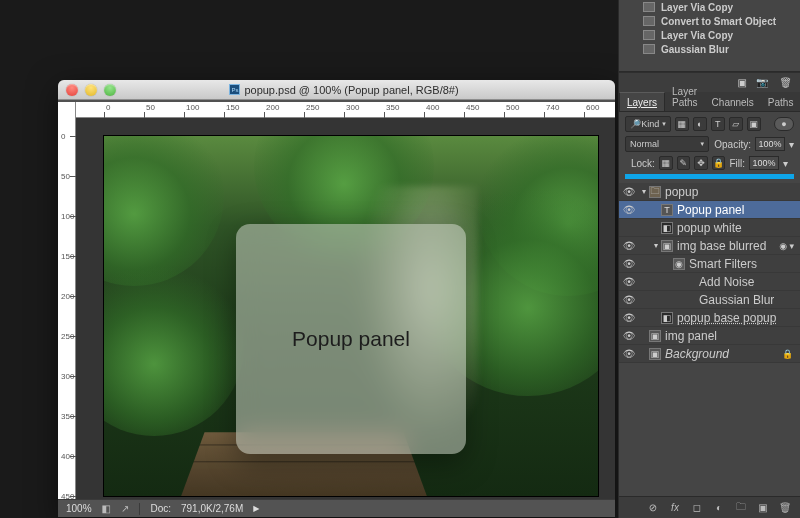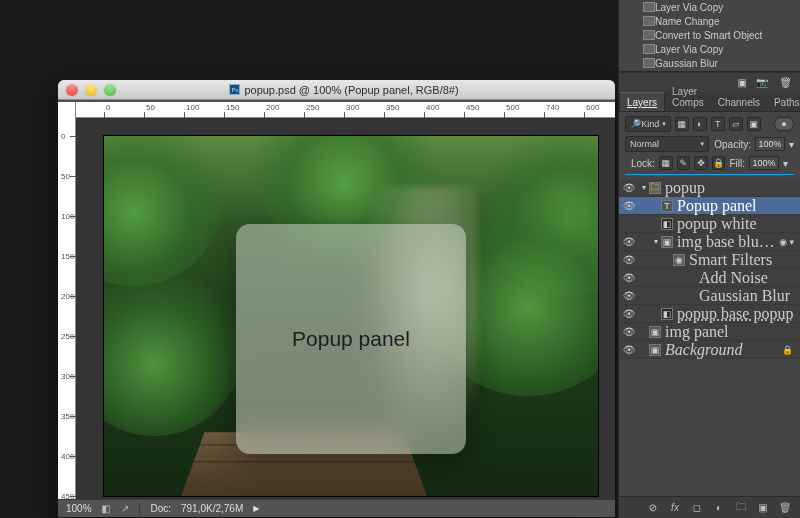--- a/index.html
+++ b/index.html
@@ -48,54 +48,54 @@
 
 .statusbar { position:absolute; left:0; right:0; bottom:0; height:18px; background:#535353; display:flex; align-items:center; gap:10px; padding-left:8px; color:#ddd; font-size:10px; border-top:1px solid #3a3a3a; }
 .statusbar .sep { width:1px; height:12px; background:#3a3a3a; }
 .statusbar .icon { font-size:10px; color:#bbb; }
 
 
 .right-stack { position:absolute; right:0; top:0; width:182px; height:518px; background:#454545; border-left:1px solid #2a2a2a; color:#ccc; font-size:10px; }
 
 .history-panel { height: 72px; border-bottom:1px solid #2a2a2a; }
 .history-list { height: 72px; overflow:hidden; }
-.hist-item { display:flex; align-items:center; gap:0; padding:2px 6px 2px 24px; height:14px; white-space:nowrap; }
+.hist-item { display:flex; align-items:center; gap:6px; padding:2px 6px 2px 24px; height:14px; white-space:nowrap;font-weight:bold; }
 .hist-icon { width:12px; height:10px; background:#666; display:inline-block; border:1px solid #888; flex-shrink:0; }
 .hist-footer { height:20px; background:#3d3d3d; display:flex; align-items:center; justify-content:flex-end; gap:10px; padding-right:8px; border-top:1px solid #2e2e2e; }
 
 .layers-panel { }
 .panel-tabs { display:flex; height:20px; background:#383838; border-bottom:1px solid #2a2a2a; align-items:flex-end; }
 .panel-tab { padding: 4px 7px 3px; font-size:10px; color:#bbb; cursor:pointer; }
 .panel-tab.active { background:#454545; color:#eee; border-top:1px solid #5b5b5b; border-left:1px solid #2a2a2a; border-right:1px solid #2a2a2a;text-decoration:underline; }
 
 .layer-opts { padding:4px 6px; display:flex; flex-direction:column; gap:4px; }
 .opt-row { display:flex; align-items:center; gap:4px; }
 .select-mini { flex:0 0 auto; background:#3a3a3a; border:1px solid #2a2a2a; color:#ccc; font-size:9px; height:16px; padding:0 4px; border-radius:2px; display:flex; align-items:center; }
 .select-mini .chev { margin-left:3px; font-size:7px; }
 .filter-icons { display:flex; gap:4px; align-items:center; }
 .fi { width:14px; height:14px; background:#3b3b3b; border:1px solid #2a2a2a; display:flex; align-items:center; justify-content:center; font-size:9px; color:#ccc; border-radius:2px; }
 .opt-right { margin-left:auto; display:flex; align-items:center; gap:4px; }
 .pct-field { width:30px; height:14px; background:#4a4a4a; border:1px solid #2a2a2a; color:#ddd; font-size:9px; text-align:center; line-height:12px; }
 
-.lock-row { display:flex; align-items:center; gap:4px; padding:0 6px 4px; border-bottom:1px solid #0ea5e9; }
+.lock-row { display:flex; align-items:center; gap:4px; padding:0 6px 4px; border-bottom:5px solid #0ea5e9; }
 .lock-row .fi { width:14px; height:14px; }
 
 .layers-tree { background:#3f3f3f; }
 .layer-row { display:flex; align-items:center; height:18px; position:relative; border-bottom:1px solid #383838; white-space:nowrap; }
 .layer-row.sel { background:#4d6b9a; color:#fff; }
 .eye { width:20px; flex-shrink:0; text-align:center; font-size:10px; color:#ccc; }
 .indent { width:12px; flex-shrink:0; display:inline-block; }
 .twisty { width:10px; text-align:center; font-size:8px; color:#ccc; flex-shrink:0; }
 .layer-icon { width:12px; height:12px; margin-right:4px; flex-shrink:0; display:inline-flex; align-items:center; justify-content:center; font-size:9px; background:#5a5a5a; border:1px solid #777; }
 .layer-icon.folder { background:#6d6250; }
 .layer-icon.text { background:#555; color:#ddd; }
 .layer-icon.smart { background:#555; position:relative; }
 .layer-icon.mask { background:#2a2a2a; }
 .layer-icon.locked { background:none; border:none; color:#aaa; margin-left:auto; margin-right:6px; }
-.layer-name { font-size:16px; overflow:hidden; text-overflow:ellipsis;font-family:Liberation Serif, serif; }
+.layer-name { font-size:12px; overflow:hidden; text-overflow:ellipsis; }
 .layer-name.italic { font-style: italic; }
 .layer-name.underline { text-decoration: underline dotted; }
 .fx-badge { margin-left:auto; margin-right:6px; font-size:9px; color:#ccc; }
 
 .layers-footer { position:absolute; left:0; right:0; bottom:0; height:22px; background:#3c3c3c; border-top:1px solid #2a2a2a; display:flex; align-items:center; justify-content:flex-end; gap:8px; padding:0 8px; }
 .lf-icon { width:14px; height:14px; display:flex; align-items:center; justify-content:center; font-size:10px; color:#bbb; }
 
 </style>
 </head>
 <body>
@@ -217,24 +217,20 @@
 <div class="right-stack">
 
   <div class="history-panel">
     <div class="history-list" id="history-list">
         <div class="hist-item">
           <span class="hist-icon"></span>
           <span>Layer Via Copy</span>
         </div>
         <div class="hist-item">
           <span class="hist-icon"></span>
-          <span>Name Change</span>
-        </div>
-        <div class="hist-item">
-          <span class="hist-icon"></span>
           <span>Convert to Smart Object</span>
         </div>
         <div class="hist-item">
           <span class="hist-icon"></span>
           <span>Layer Via Copy</span>
         </div>
         <div class="hist-item">
           <span class="hist-icon"></span>
           <span>Gaussian Blur</span>
         </div>
@@ -242,21 +238,21 @@
   </div>
   <div class="hist-footer">
     <span>▣</span>
     <span>📷</span>
     <span>🗑</span>
   </div>
 
   <div class="layers-panel">
     <div class="panel-tabs" id="panel-tabs">
       <div class="panel-tab active">Layers</div>
-        <div class="panel-tab">Layer Comps</div>
+        <div class="panel-tab">Layer Paths</div>
         <div class="panel-tab">Channels</div>
         <div class="panel-tab">Paths</div>
     </div>
 
     <div class="layer-opts">
       <div class="opt-row">
         <div class="select-mini">
           🔎<span>Kind</span><span class="chev">▾</span>
         </div>
         <div class="filter-icons">

